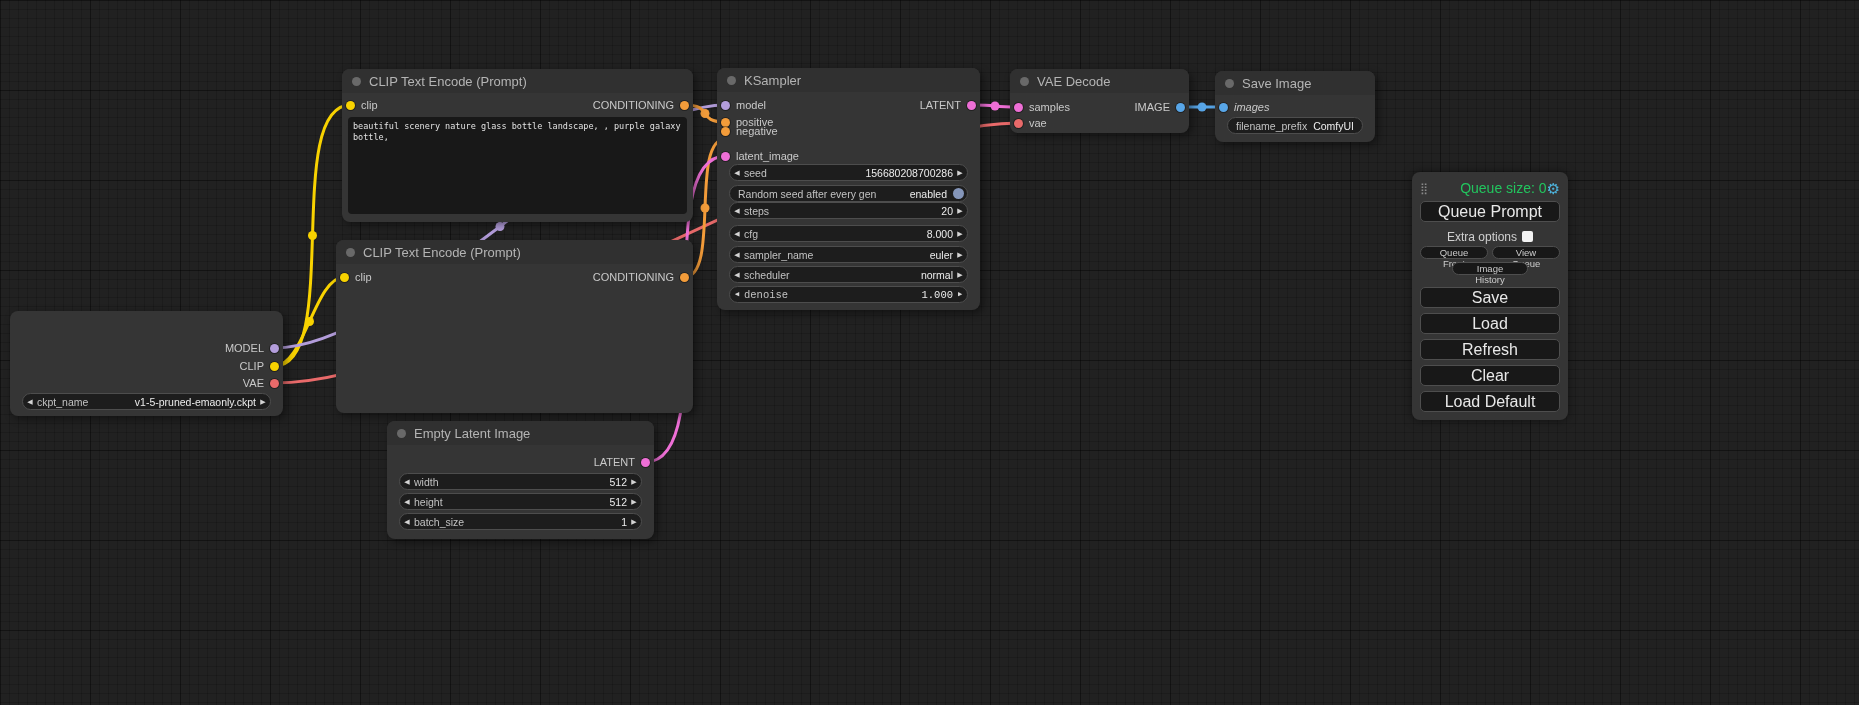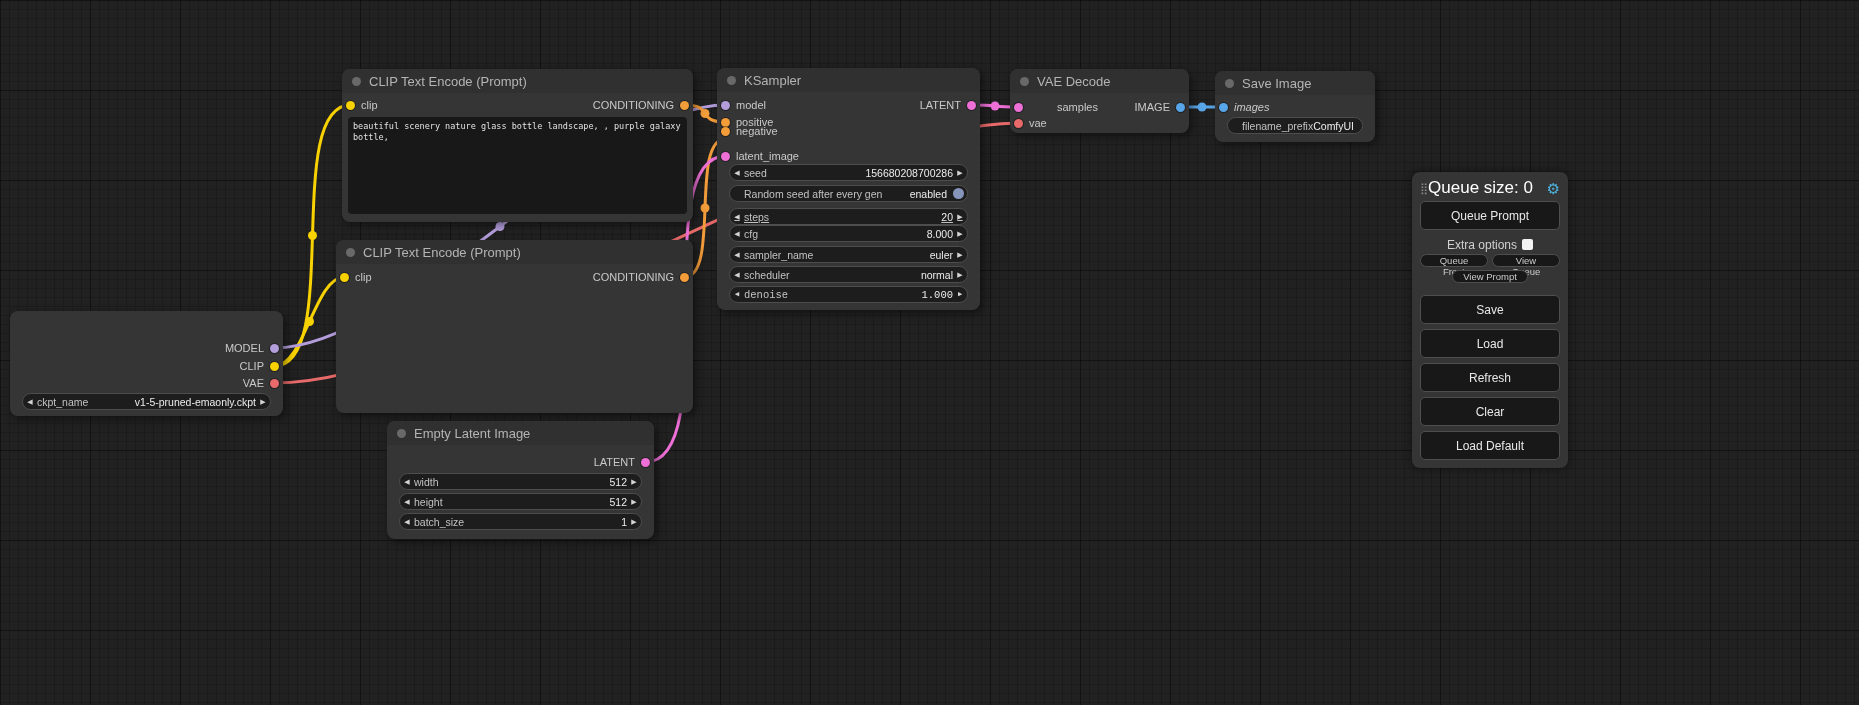--- a/index.html
+++ b/index.html
@@ -24,38 +24,38 @@
   .slot.in{left:3px;}
   .slot.out{right:3px;}
   .slot-dot{width:9px;height:9px;border-radius:50%;flex:none;margin:0 1px;
     box-shadow:0 0 0 1px rgba(0,0,0,.35);}
   .slot-label{margin:16px 5px;white-space:nowrap;}
   .widget{position:absolute;left:12px;right:12px;height:17px;background:#1d1d1d;
     border:1px solid #4d4d4d;border-radius:9px;display:flex;align-items:center;
     box-sizing:border-box;font-size:10.5px;color:#c2c2c2;overflow:hidden;}
   .w-arrow{width:14px;text-align:center;font-size:7px;color:#d4d4d4;flex:none;line-height:15px;}
   .w-label{white-space:nowrap;}
-  .w-label.pad{margin-left:14px;}
+  .w-label.pad{margin-left:8px;}
   .w-value{margin-left:auto;color:#ececec;white-space:nowrap;}
   .w-value.pad{margin-right:8px;}
   .w-knob{width:11px;height:11px;border-radius:50%;flex:none;margin:0 3px 0 6px;}
   .node-text{position:absolute;left:6px;right:6px;background:#181818;border-radius:4px;
     padding:4px 5px;font-family:"DejaVu Sans Mono",monospace;font-size:8.5px;
     line-height:11px;color:#e2e2e2;white-space:pre;overflow:hidden;box-sizing:border-box;}
   
   #queue-panel{position:absolute;left:1412px;top:172px;width:156px;z-index:3;
     background:#353535;border-radius:8px;box-shadow:0 0 10px rgba(0,0,0,.5);
     padding:8px;box-sizing:border-box;}
   .qp-header{display:flex;align-items:center;height:16px;margin-bottom:5px;}
   .qp-handle{color:#8a8a8a;font-size:11px;line-height:11px;cursor:grab;}
-  .qp-title{flex:1;text-align:left;font-size:17px;color:#ffffff;}
+  .qp-title{flex:1;text-align:right;font-size:14px;color:#22c55e;}
   .qp-gear{font-size:15px;line-height:15px;cursor:pointer;}
   .qp-btn{display:block;width:100%;background:#181818;border:1px solid #4e4e4e;
     border-radius:5px;color:#e8e8e8;font-family:inherit;cursor:pointer;box-sizing:border-box;}
-  .qp-big{height:29px;font-size:12px;line-height:18px;margin-bottom:5px;padding:0;}
+  .qp-big{height:21px;font-size:16px;line-height:18px;margin-bottom:5px;padding:0;}
   .qp-prompt{margin-bottom:8px;}
   .qp-extra{display:flex;align-items:center;justify-content:center;gap:5px;
     height:13px;margin-bottom:3px;font-size:12px;color:#d0d0d0;}
   .qp-checkbox{width:11px;height:11px;background:#f2f2f2;border-radius:2px;cursor:pointer;}
   .qp-small-row{display:flex;gap:4px;justify-content:center;margin-bottom:3px;}
   .qp-small{height:13px;font-size:9.5px;line-height:11px;border-radius:7px;
     background:#181818;border:1px solid #4e4e4e;color:#cccccc;font-family:inherit;
     padding:0 8px;cursor:pointer;flex:1;}
   .qp-small.solo{flex:none;width:76px;}
   .qp-gap{height:9px;}
@@ -144,21 +144,21 @@
           <span class="w-arrow">◀</span>
           <span class="w-label">seed</span>
           <span class="w-value">156680208700286</span>
           <span class="w-arrow">▶</span>
         </div>
         <div class="widget" style="top: 117px; text-align: right;">
           <span class="w-label pad">Random seed after every gen</span>
           <span class="w-value">enabled</span>
           <span class="w-knob" style="background: rgb(133, 150, 186);"></span>
         </div>
-        <div class="widget" style="top: 140px; text-decoration: underline;">
+        <div class="widget" style="top: 134px;">
           <span class="w-arrow">◀</span>
           <span class="w-label">steps</span>
           <span class="w-value">20</span>
           <span class="w-arrow">▶</span>
         </div>
         <div class="widget" style="top: 157px;">
           <span class="w-arrow">◀</span>
           <span class="w-label">cfg</span>
           <span class="w-value">8.000</span>
           <span class="w-arrow">▶</span>
@@ -180,21 +180,21 @@
           <span class="w-label">denoise</span>
           <span class="w-value">1.000</span>
           <span class="w-arrow">▶</span>
         </div>
       </div>
       <div class="node" style="left: 1010px; top: 69px; width: 179px; height: 64px;">
         <div class="node-titlebar">
           <span class="title-dot" style="background: rgb(105, 105, 105);"></span>
           <span class="title-text">VAE Decode</span>
         </div>
-        <div class="slot in" style="top: 31px; gap: 28px;">
+        <div class="slot in" style="top: 31px;">
           <span class="slot-dot" style="background: rgb(238, 111, 214);"></span>
           <span class="slot-label">samples</span>
         </div>
         <div class="slot in" style="top: 47px;">
           <span class="slot-dot" style="background: rgb(233, 106, 106);"></span>
           <span class="slot-label">vae</span>
         </div>
         <div class="slot out" style="top: 31px;">
           <span class="slot-label">IMAGE</span>
           <span class="slot-dot" style="background: rgb(88, 166, 232);"></span>
@@ -273,21 +273,21 @@
     <button class="qp-btn qp-big qp-prompt">Queue Prompt</button>
     <div class="qp-extra">
       <span>Extra options</span>
       <span class="qp-checkbox"></span>
     </div>
     <div class="qp-small-row">
       <button class="qp-small">Queue Front</button>
       <button class="qp-small">View Queue</button>
     </div>
     <div class="qp-small-row">
-      <button class="qp-small solo">View Prompt</button>
+      <button class="qp-small solo">Image History</button>
     </div>
     <div class="qp-gap"></div>
     <button class="qp-btn qp-big">Save</button>
     <button class="qp-btn qp-big">Load</button>
     <button class="qp-btn qp-big">Refresh</button>
     <button class="qp-btn qp-big">Clear</button>
     <button class="qp-btn qp-big" style="margin-bottom:0">Load Default</button>
   </div>
 </div>
 

